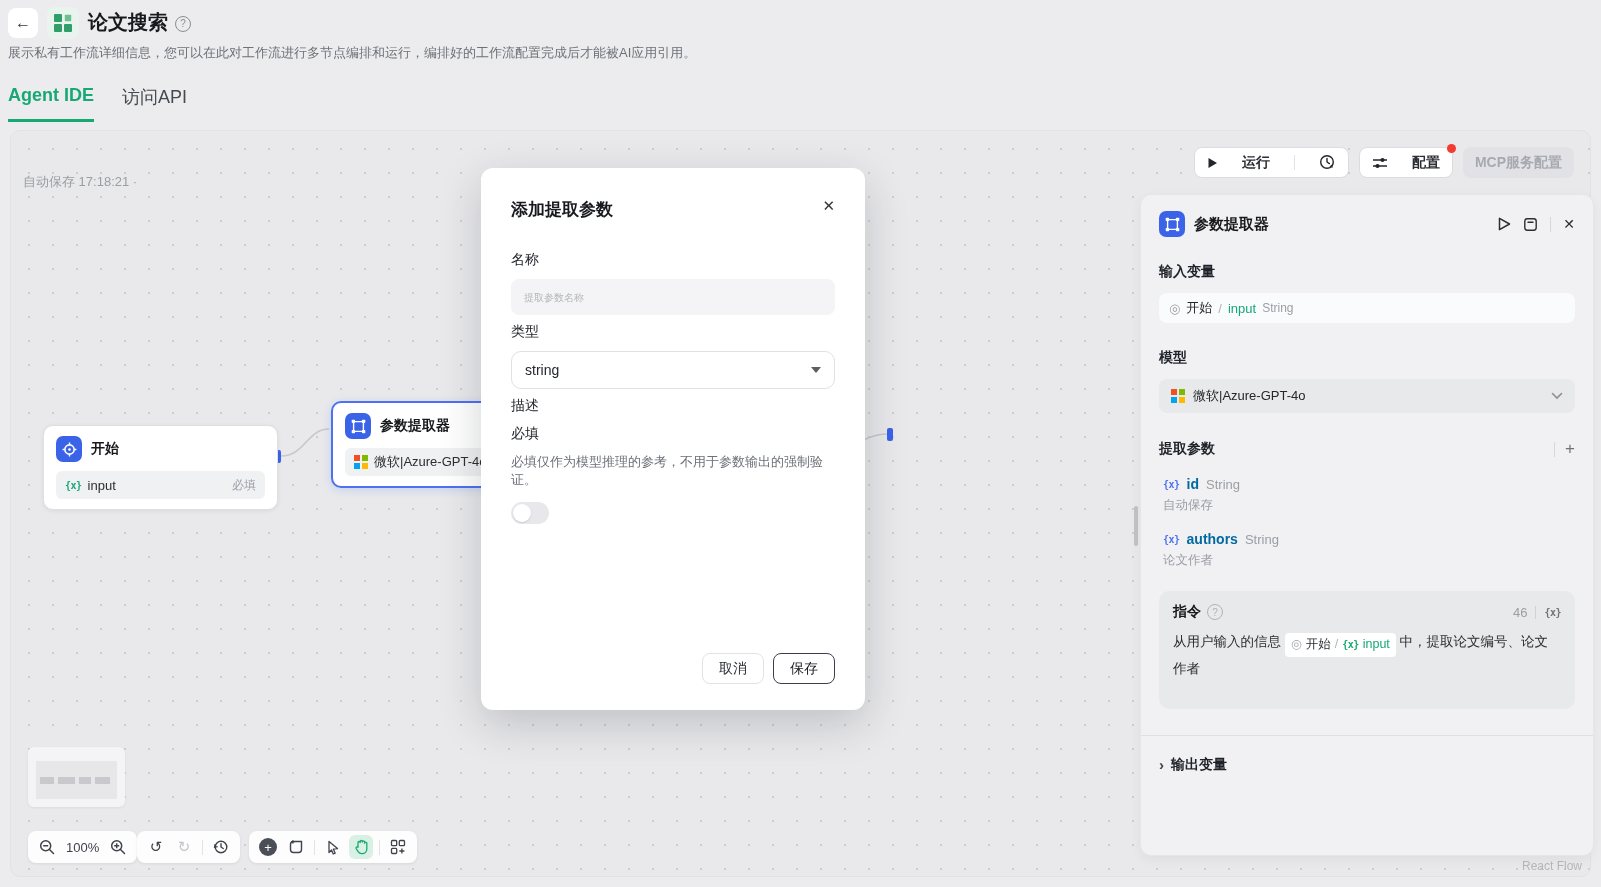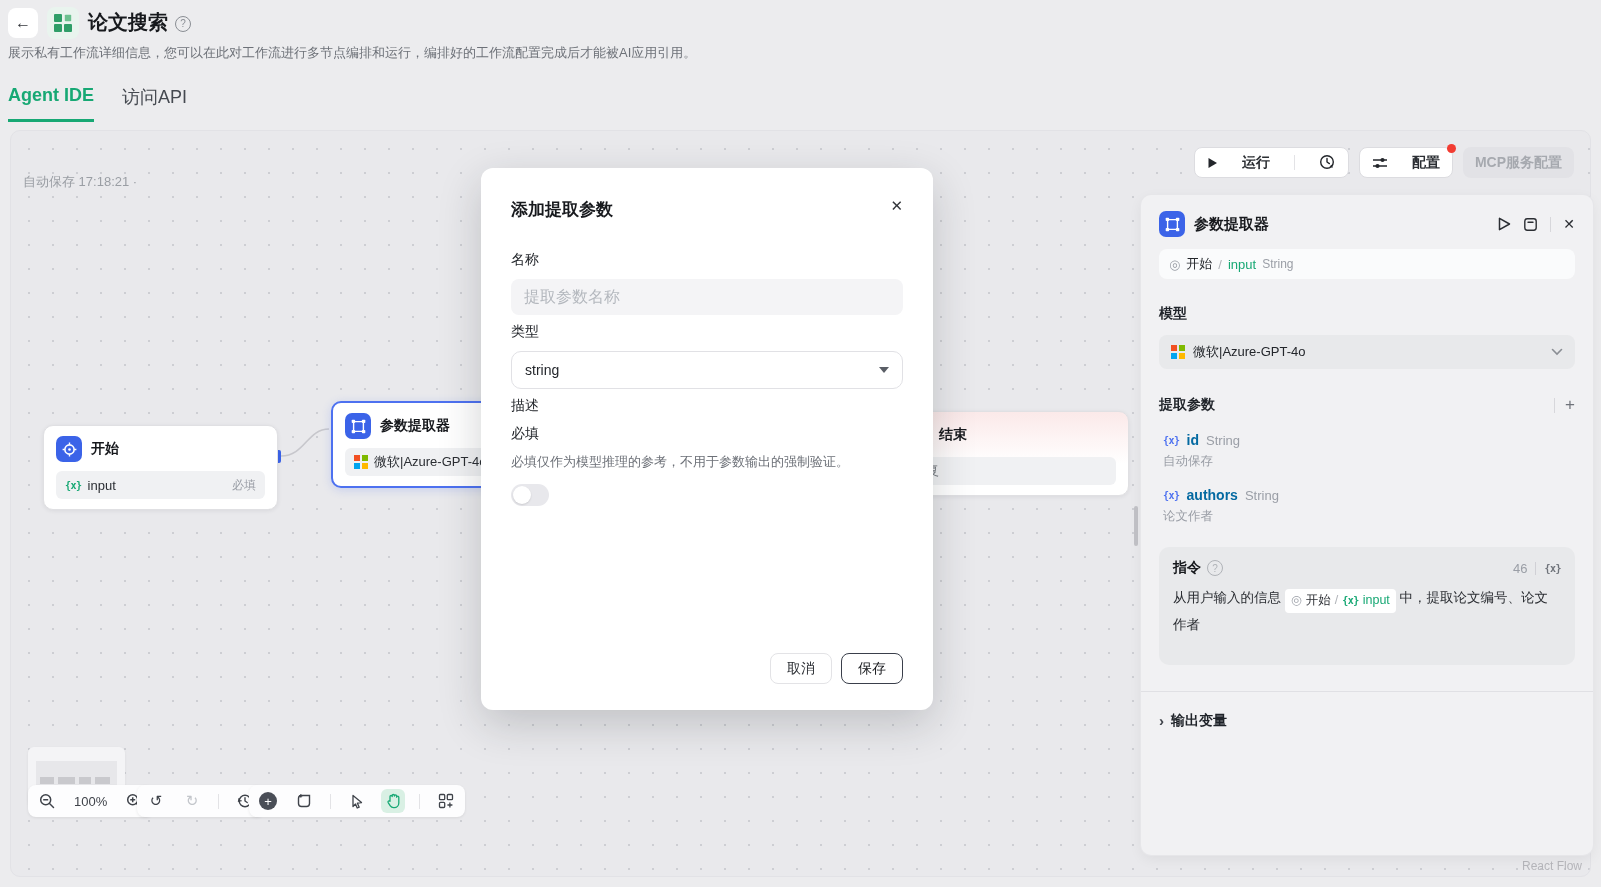--- a/index.html
+++ b/index.html
@@ -47,36 +47,36 @@
   .cbar { position:absolute; top:16px; display:flex; align-items:center; gap:10px; }
   .tbtn { position:relative; display:inline-flex; align-items:center; gap:24px; background:#fff; border:1px solid #dcdce0; border-radius:8px; height:31px; padding:0 12px; font-size:14px; font-weight:600; color:#2b2e33; cursor:pointer; }
   .tbtn .vdiv { width:1px; height:15px; background:#e3e3e6; }
   .tbtn.disabled { background:#e2e2e6; border:none; color:#a6a9af; cursor:default; }
   .reddot { position:absolute; top:-4px; right:-4px; width:9px; height:9px; background:#f23c32; border-radius:50%; }
 
   
   .minimap { position:absolute; left:17px; top:616px; width:97px; height:60px; background:#f4f4f6; border-radius:6px; box-shadow:0 1px 3px rgba(0,0,0,.06); padding:14px 8px 8px; }
   .minimap-inner { width:100%; height:100%; background:#e7e7ea; display:flex; align-items:center; gap:4px; padding:0 4px; }
   .minimap-inner i { height:7px; background:#c9c9cd; display:block; }
-  .ctl { position:absolute; top:654px; height:32px; background:#fdfdfe; border-radius:8px; box-shadow:0 1px 3px rgba(0,0,0,.08); display:flex; align-items:center; gap:12px; padding:0 7px; }
+  .ctl { position:absolute; top:700px; height:32px; background:#fdfdfe; border-radius:8px; box-shadow:0 1px 3px rgba(0,0,0,.08); display:flex; align-items:center; gap:4px; padding:0 7px; }
   .ctl .ci { width:24px; height:24px; display:flex; align-items:center; justify-content:center; color:#3f434a; cursor:pointer; border-radius:6px; font-size:15px; }
   .ctl .ci.dim { color:#c3c6cb; cursor:default; }
   .ctl .ci.active { background:#d9f0e4; color:#17a874; }
   .ctl .cdiv { width:1px; height:15px; background:#e3e3e6; margin:0 2px; }
   .zoomlvl { font-size:13px; color:#3f434a; padding:0 3px; }
   .scroll-thumb { position:absolute; left:1123px; top:375px; width:4px; height:40px; background:#c2c2c7; border-radius:2px; }
   .watermark { position:absolute; right:8px; bottom:3px; font-size:12px; color:#b6b6bb; }
 
   
-  .modal { position:absolute; left:481px; top:168px; width:452px; height:542px; background:#fff; border-radius:12px; box-shadow:0 14px 44px rgba(30,34,40,.20); padding:30px; z-index:50; }
+  .modal { position:absolute; left:481px; top:168px; width:384px; height:542px; background:#fff; border-radius:12px; box-shadow:0 14px 44px rgba(30,34,40,.20); padding:30px; z-index:50; }
   .modal-head { display:flex; align-items:flex-start; justify-content:space-between; }
   .modal-title { font-size:17px; font-weight:bold; color:#17191d; }
   .x-btn { background:none; border:none; font-size:15px; color:#33363b; cursor:pointer; line-height:1; }
   .flabel { font-size:14px; color:#23262b; margin:8px 0 10px; }
-  .tinput { width:100%; height:36px; background:#f4f4f6; border:none; border-radius:8px; padding:0 13px; font-size:16px; color:#15803d; font-family:inherit; }
+  .tinput { width:100%; height:36px; background:#f4f4f6; border:none; border-radius:8px; padding:0 13px; font-size:10px; color:#15803d; font-family:inherit; }
   .tinput::placeholder, .tarea::placeholder { color:#b4b8be; }
   .fselect { width:100%; height:38px; background:#fff; border:1px solid #e1e1e5; border-radius:10px; display:flex; align-items:center; padding:0 13px; font-size:14px; cursor:pointer; }
   .caret { margin-left:auto; width:0; height:0; border-left:5px solid transparent; border-right:5px solid transparent; border-top:6px solid #5a5e66; }
   .tarea { width:100%; height:78px; background:#f4f4f6; border:none; border-radius:8px; padding:10px 13px; font-size:14px; resize:none; font-family:inherit; }
   .hint { font-size:13px; color:#6d7178; margin-top:2px; }
   .toggle { margin-top:13px; width:38px; height:22px; background:#e8e8ec; border-radius:11px; position:relative; cursor:pointer; }
   .toggle .knob { position:absolute; left:2px; top:2px; width:18px; height:18px; background:#fff; border-radius:50%; box-shadow:0 1px 2px rgba(0,0,0,.12); }
   .modal-foot { position:absolute; right:30px; bottom:26px; display:flex; gap:9px; }
   .btn { height:31px; padding:0 16px; border-radius:8px; background:#fff; font-size:14px; cursor:pointer; font-family:inherit; }
   .btn.ghost { border:1px solid #e3e3e6; color:#2b2e33; }
@@ -181,35 +181,20 @@
         <span class="mslogo">
             <i></i>
             <i></i>
             <i></i>
             <i></i>
           </span>
         <span>微软|Azure-GPT-4o</span>
       </div>
     </div>
 
-    <div class="node end" style="left:880px;top:280px;width:238px;">
-      <div class="node-head">
-        <div class="node-ic red">
-          <svg width="15" height="15" viewBox="0 0 15 15">
-              <circle cx="7.5" cy="6" r="3.4" fill="none" stroke="#fff" stroke-width="1.5"></circle>
-              <circle cx="7.5" cy="6" r="1.1" fill="#fff"></circle>
-              <path d="M3 11.6 C4.5 13.2 10.5 13.2 12 11.6" fill="none" stroke="#fff" stroke-width="1.5" stroke-linecap="round"></path>
-            </svg>
-        </div>
-        <span class="node-title">结束</span>
-      </div>
-      <div class="node-pill">
-        <span style="color:#6f737a;">回复</span>
-      </div>
-    </div>
 
     <div class="cbar" style="right:16px;">
       <button class="tbtn">
         <svg width="11" height="12" viewBox="0 0 11 12">
             <path d="M1.5 1 L10 6 L1.5 11 Z" fill="#23262b"></path>
           </svg>
         <span>运行</span>
         <span class="vdiv"></span>
         <svg width="17" height="17" viewBox="0 0 17 17">
             <circle cx="8" cy="8" r="6.3" fill="none" stroke="#23262b" stroke-width="1.4"></circle>
@@ -326,20 +311,21 @@
         <svg width="15" height="15" viewBox="0 0 15 15">
             <rect x="1.8" y="1.8" width="11.4" height="11.4" rx="2.4" fill="none" stroke="#2b2e33" stroke-width="1.4"></rect>
             <path d="M5 5.2h5" stroke="#2b2e33" stroke-width="1.4" stroke-linecap="round"></path>
           </svg>
         <span class="pdiv"></span>
         <span style="font-size:14px;cursor:pointer;">✕</span>
       </div>
     </div>
 
 
+    <div class="sec">输入变量</div>
     <div class="varpill">
       <span class="dim-t">◎</span>
       <span>开始</span>
       <span class="slash">/</span>
       <span class="grn">input</span>
       <span class="dim-t" style="font-size:12px;">String</span>
     </div>
 
     <div class="sec">模型</div>
     <div class="modelsel">

